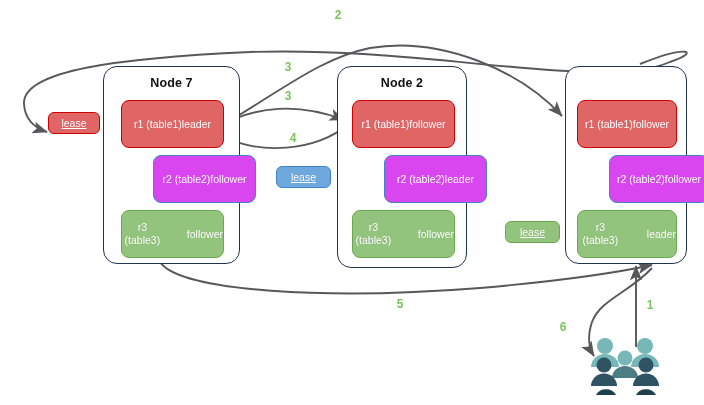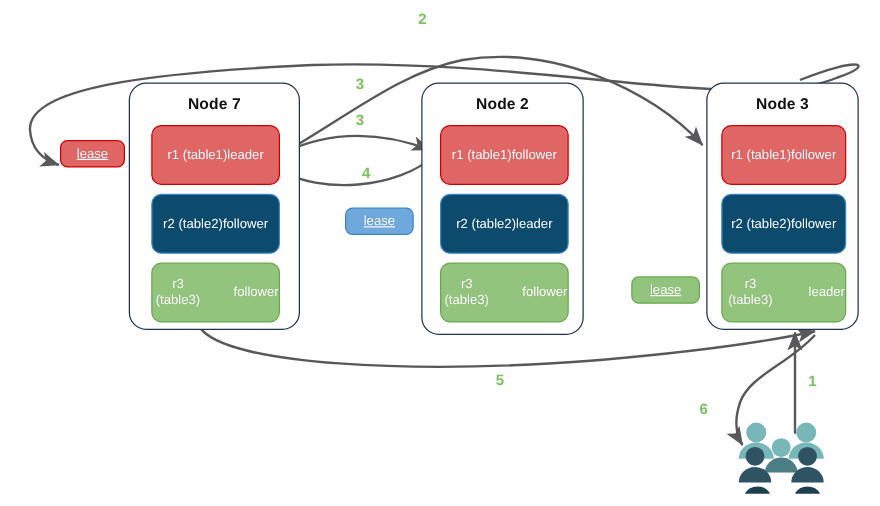--- a/index.html
+++ b/index.html
@@ -30,21 +30,21 @@
     box-sizing:border-box;
     display:flex;flex-direction:row;
     align-items:center;justify-content:center;
     color:#ffffff;
     font-size:10.5px;
     line-height:13px;
     text-align:center;
     text-shadow:0 0 1px rgba(0,0,0,.12);
   }
   .rep-red{background:#e06666;border:1.4px solid #cc0000;}
-  .rep-blue{background:#0c4a6e;border:1.4px solid #3d85c6;}
+  .rep-blue{background:#d946ef;border:1.4px solid #3d85c6;margin-left:32px;}
   .rep-green{background:#93c47d;border:1.4px solid #6aa84f;gap:24px;}
   .lease{
     position:absolute;
     border-radius:6px;
     box-sizing:border-box;
     display:flex;align-items:center;justify-content:center;
     color:#ffffff;font-size:10.5px;
     text-shadow:0 0 1px rgba(0,0,0,.12);
     text-decoration:underline;
   }
@@ -126,21 +126,20 @@
       <span>leader</span>
     </div>
 
     <div class="replica rep-green" style="left:14px;top:143px;width:103px;height:48px;">
       <span>r3 (table3)</span>
       <span>follower</span>
     </div>
   </div>
 
   <div class="node-box" style="left:565px;top:66px;width:122px;height:198px;">
-    <div class="node-title">Node 3</div>
 
     <div class="replica rep-red" style="left:11px;top:33px;width:100px;height:48px;">
       <span>r1 (table1)</span>
       <span>follower</span>
     </div>
 
     <div class="replica rep-blue" style="left:11px;top:88px;width:100px;height:48px;">
       <span>r2 (table2)</span>
       <span>follower</span>
     </div>

